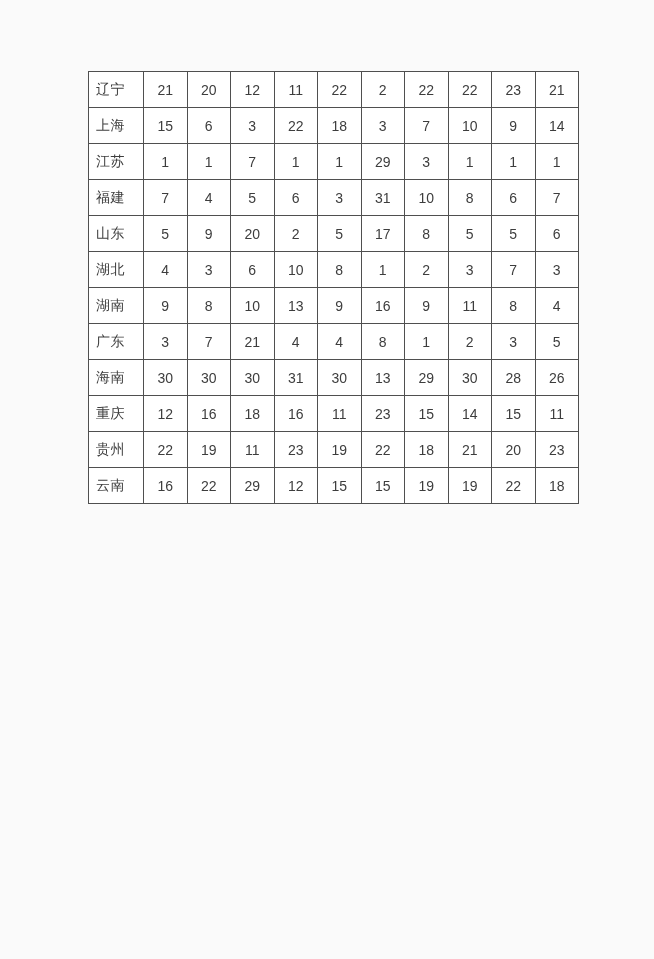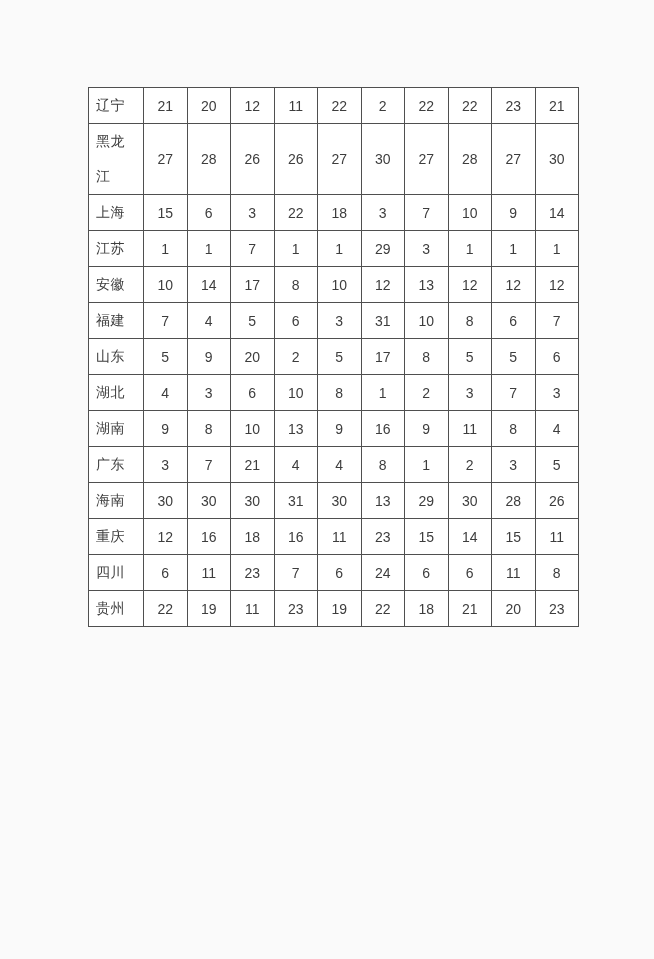--- a/index.html
+++ b/index.html
@@ -10,21 +10,21 @@
     width: 654px;
     height: 959px;
     background: #fafafa;
     font-family: "Liberation Sans", "DejaVu Sans", sans-serif;
     position: relative;
     overflow: hidden;
   }
   .table-wrap {
     position: absolute;
     left: 88px;
-    top: 87px;
+    top: 71px;
   }
   table.data-table {
     border-collapse: collapse;
     table-layout: fixed;
     width: 490px;
     background: #ffffff;
   }
   table.data-table td {
     border: 1px solid #4f4f4f;
     height: 35px;
@@ -65,183 +65,157 @@
           <td class="value-cell">12</td>
           <td class="value-cell">11</td>
           <td class="value-cell">22</td>
           <td class="value-cell">2</td>
           <td class="value-cell">22</td>
           <td class="value-cell">22</td>
           <td class="value-cell">23</td>
           <td class="value-cell">21</td>
         </tr>
         <tr>
-          <td class="province-cell">黑龙江</td>
-          <td class="value-cell">27</td>
+          <td class="province-cell">上海</td>
+          <td class="value-cell">15</td>
+          <td class="value-cell">6</td>
+          <td class="value-cell">3</td>
+          <td class="value-cell">22</td>
+          <td class="value-cell">18</td>
+          <td class="value-cell">3</td>
+          <td class="value-cell">7</td>
+          <td class="value-cell">10</td>
+          <td class="value-cell">9</td>
+          <td class="value-cell">14</td>
+        </tr>
+        <tr>
+          <td class="province-cell">江苏</td>
+          <td class="value-cell">1</td>
+          <td class="value-cell">1</td>
+          <td class="value-cell">7</td>
+          <td class="value-cell">1</td>
+          <td class="value-cell">1</td>
+          <td class="value-cell">29</td>
+          <td class="value-cell">3</td>
+          <td class="value-cell">1</td>
+          <td class="value-cell">1</td>
+          <td class="value-cell">1</td>
+        </tr>
+        <tr>
+          <td class="province-cell">福建</td>
+          <td class="value-cell">7</td>
+          <td class="value-cell">4</td>
+          <td class="value-cell">5</td>
+          <td class="value-cell">6</td>
+          <td class="value-cell">3</td>
+          <td class="value-cell">31</td>
+          <td class="value-cell">10</td>
+          <td class="value-cell">8</td>
+          <td class="value-cell">6</td>
+          <td class="value-cell">7</td>
+        </tr>
+        <tr>
+          <td class="province-cell">山东</td>
+          <td class="value-cell">5</td>
+          <td class="value-cell">9</td>
+          <td class="value-cell">20</td>
+          <td class="value-cell">2</td>
+          <td class="value-cell">5</td>
+          <td class="value-cell">17</td>
+          <td class="value-cell">8</td>
+          <td class="value-cell">5</td>
+          <td class="value-cell">5</td>
+          <td class="value-cell">6</td>
+        </tr>
+        <tr>
+          <td class="province-cell">湖北</td>
+          <td class="value-cell">4</td>
+          <td class="value-cell">3</td>
+          <td class="value-cell">6</td>
+          <td class="value-cell">10</td>
+          <td class="value-cell">8</td>
+          <td class="value-cell">1</td>
+          <td class="value-cell">2</td>
+          <td class="value-cell">3</td>
+          <td class="value-cell">7</td>
+          <td class="value-cell">3</td>
+        </tr>
+        <tr>
+          <td class="province-cell">湖南</td>
+          <td class="value-cell">9</td>
+          <td class="value-cell">8</td>
+          <td class="value-cell">10</td>
+          <td class="value-cell">13</td>
+          <td class="value-cell">9</td>
+          <td class="value-cell">16</td>
+          <td class="value-cell">9</td>
+          <td class="value-cell">11</td>
+          <td class="value-cell">8</td>
+          <td class="value-cell">4</td>
+        </tr>
+        <tr>
+          <td class="province-cell">广东</td>
+          <td class="value-cell">3</td>
+          <td class="value-cell">7</td>
+          <td class="value-cell">21</td>
+          <td class="value-cell">4</td>
+          <td class="value-cell">4</td>
+          <td class="value-cell">8</td>
+          <td class="value-cell">1</td>
+          <td class="value-cell">2</td>
+          <td class="value-cell">3</td>
+          <td class="value-cell">5</td>
+        </tr>
+        <tr>
+          <td class="province-cell">海南</td>
+          <td class="value-cell">30</td>
+          <td class="value-cell">30</td>
+          <td class="value-cell">30</td>
+          <td class="value-cell">31</td>
+          <td class="value-cell">30</td>
+          <td class="value-cell">13</td>
+          <td class="value-cell">29</td>
+          <td class="value-cell">30</td>
           <td class="value-cell">28</td>
           <td class="value-cell">26</td>
-          <td class="value-cell">26</td>
-          <td class="value-cell">27</td>
-          <td class="value-cell">30</td>
-          <td class="value-cell">27</td>
-          <td class="value-cell">28</td>
-          <td class="value-cell">27</td>
-          <td class="value-cell">30</td>
-        </tr>
-        <tr>
-          <td class="province-cell">上海</td>
-          <td class="value-cell">15</td>
-          <td class="value-cell">6</td>
-          <td class="value-cell">3</td>
-          <td class="value-cell">22</td>
-          <td class="value-cell">18</td>
-          <td class="value-cell">3</td>
-          <td class="value-cell">7</td>
-          <td class="value-cell">10</td>
-          <td class="value-cell">9</td>
-          <td class="value-cell">14</td>
-        </tr>
-        <tr>
-          <td class="province-cell">江苏</td>
-          <td class="value-cell">1</td>
-          <td class="value-cell">1</td>
-          <td class="value-cell">7</td>
-          <td class="value-cell">1</td>
-          <td class="value-cell">1</td>
-          <td class="value-cell">29</td>
-          <td class="value-cell">3</td>
-          <td class="value-cell">1</td>
-          <td class="value-cell">1</td>
-          <td class="value-cell">1</td>
-        </tr>
-        <tr>
-          <td class="province-cell">安徽</td>
-          <td class="value-cell">10</td>
-          <td class="value-cell">14</td>
-          <td class="value-cell">17</td>
-          <td class="value-cell">8</td>
-          <td class="value-cell">10</td>
-          <td class="value-cell">12</td>
-          <td class="value-cell">13</td>
-          <td class="value-cell">12</td>
-          <td class="value-cell">12</td>
-          <td class="value-cell">12</td>
-        </tr>
-        <tr>
-          <td class="province-cell">福建</td>
-          <td class="value-cell">7</td>
-          <td class="value-cell">4</td>
-          <td class="value-cell">5</td>
-          <td class="value-cell">6</td>
-          <td class="value-cell">3</td>
-          <td class="value-cell">31</td>
-          <td class="value-cell">10</td>
-          <td class="value-cell">8</td>
-          <td class="value-cell">6</td>
-          <td class="value-cell">7</td>
-        </tr>
-        <tr>
-          <td class="province-cell">山东</td>
-          <td class="value-cell">5</td>
-          <td class="value-cell">9</td>
-          <td class="value-cell">20</td>
-          <td class="value-cell">2</td>
-          <td class="value-cell">5</td>
-          <td class="value-cell">17</td>
-          <td class="value-cell">8</td>
-          <td class="value-cell">5</td>
-          <td class="value-cell">5</td>
-          <td class="value-cell">6</td>
-        </tr>
-        <tr>
-          <td class="province-cell">湖北</td>
-          <td class="value-cell">4</td>
-          <td class="value-cell">3</td>
-          <td class="value-cell">6</td>
-          <td class="value-cell">10</td>
-          <td class="value-cell">8</td>
-          <td class="value-cell">1</td>
-          <td class="value-cell">2</td>
-          <td class="value-cell">3</td>
-          <td class="value-cell">7</td>
-          <td class="value-cell">3</td>
-        </tr>
-        <tr>
-          <td class="province-cell">湖南</td>
-          <td class="value-cell">9</td>
-          <td class="value-cell">8</td>
-          <td class="value-cell">10</td>
-          <td class="value-cell">13</td>
-          <td class="value-cell">9</td>
-          <td class="value-cell">16</td>
-          <td class="value-cell">9</td>
-          <td class="value-cell">11</td>
-          <td class="value-cell">8</td>
-          <td class="value-cell">4</td>
-        </tr>
-        <tr>
-          <td class="province-cell">广东</td>
-          <td class="value-cell">3</td>
-          <td class="value-cell">7</td>
-          <td class="value-cell">21</td>
-          <td class="value-cell">4</td>
-          <td class="value-cell">4</td>
-          <td class="value-cell">8</td>
-          <td class="value-cell">1</td>
-          <td class="value-cell">2</td>
-          <td class="value-cell">3</td>
-          <td class="value-cell">5</td>
-        </tr>
-        <tr>
-          <td class="province-cell">海南</td>
-          <td class="value-cell">30</td>
-          <td class="value-cell">30</td>
-          <td class="value-cell">30</td>
-          <td class="value-cell">31</td>
-          <td class="value-cell">30</td>
-          <td class="value-cell">13</td>
-          <td class="value-cell">29</td>
-          <td class="value-cell">30</td>
-          <td class="value-cell">28</td>
-          <td class="value-cell">26</td>
         </tr>
         <tr>
           <td class="province-cell">重庆</td>
           <td class="value-cell">12</td>
           <td class="value-cell">16</td>
           <td class="value-cell">18</td>
           <td class="value-cell">16</td>
           <td class="value-cell">11</td>
           <td class="value-cell">23</td>
           <td class="value-cell">15</td>
           <td class="value-cell">14</td>
           <td class="value-cell">15</td>
           <td class="value-cell">11</td>
         </tr>
         <tr>
-          <td class="province-cell">四川</td>
-          <td class="value-cell">6</td>
-          <td class="value-cell">11</td>
-          <td class="value-cell">23</td>
-          <td class="value-cell">7</td>
-          <td class="value-cell">6</td>
-          <td class="value-cell">24</td>
-          <td class="value-cell">6</td>
-          <td class="value-cell">6</td>
-          <td class="value-cell">11</td>
-          <td class="value-cell">8</td>
-        </tr>
-        <tr>
           <td class="province-cell">贵州</td>
           <td class="value-cell">22</td>
           <td class="value-cell">19</td>
           <td class="value-cell">11</td>
           <td class="value-cell">23</td>
           <td class="value-cell">19</td>
           <td class="value-cell">22</td>
           <td class="value-cell">18</td>
           <td class="value-cell">21</td>
           <td class="value-cell">20</td>
           <td class="value-cell">23</td>
+        </tr>
+        <tr>
+          <td class="province-cell">云南</td>
+          <td class="value-cell">16</td>
+          <td class="value-cell">22</td>
+          <td class="value-cell">29</td>
+          <td class="value-cell">12</td>
+          <td class="value-cell">15</td>
+          <td class="value-cell">15</td>
+          <td class="value-cell">19</td>
+          <td class="value-cell">19</td>
+          <td class="value-cell">22</td>
+          <td class="value-cell">18</td>
         </tr>
       </tbody>
   </table>
 </div>
 
 </body></html>

